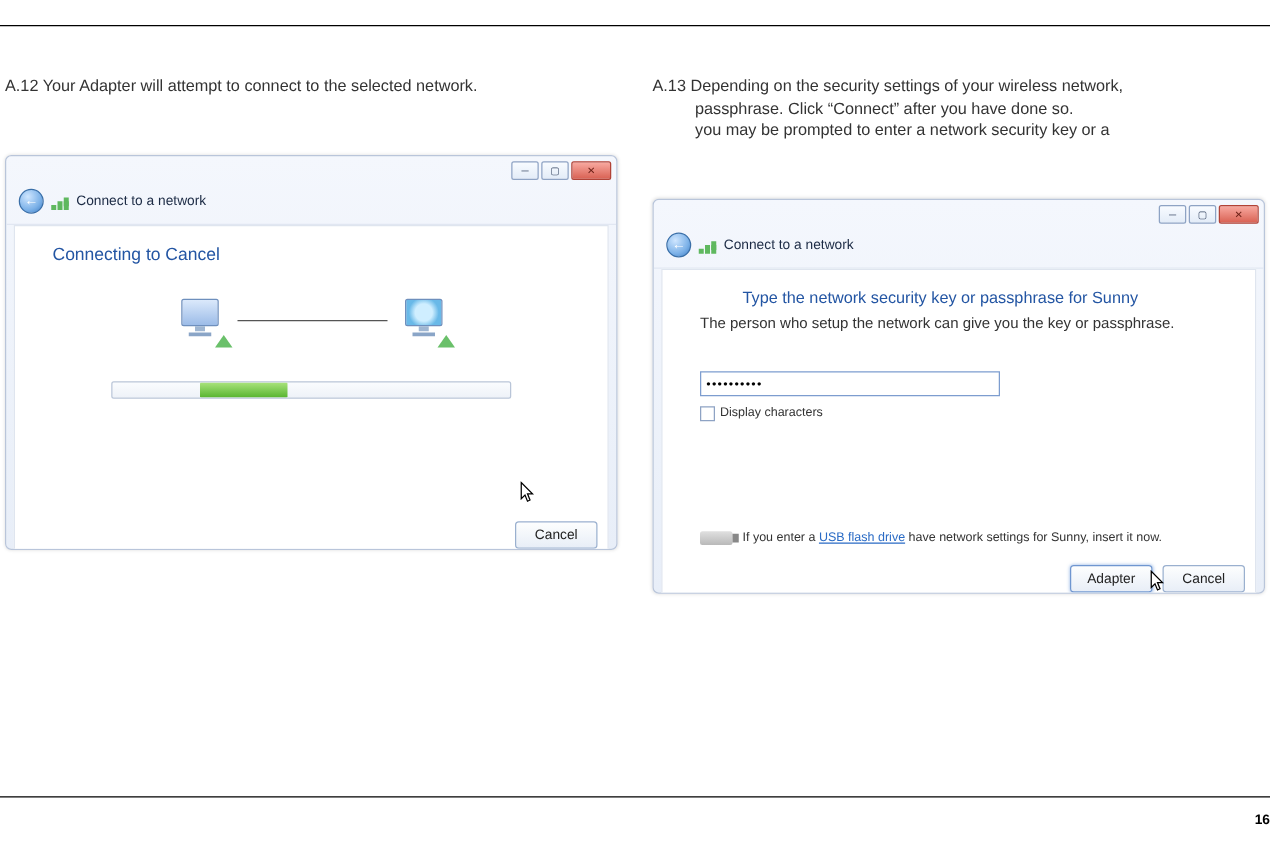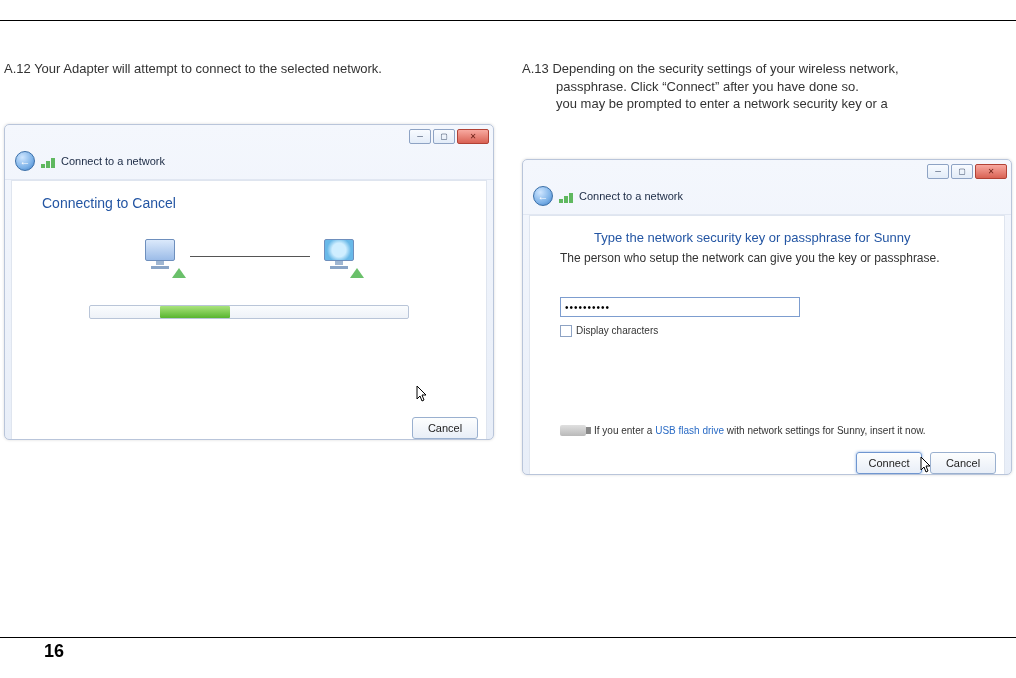--- a/index.html
+++ b/index.html
@@ -18,23 +18,23 @@
 }
 .bottom-rule {
   position: absolute;
   bottom: 40px; left: 0; right: 0;
   border-top: 1px solid #000;
 }
 .page-num {
   position: absolute;
   bottom: 16px;
   left: 0; right: 0;
-  text-align: left;
+  text-align: right;
   font-weight: bold;
-  font-size: 18px;
+  font-size: 11px;
   padding-left: 44px;
 }
 .columns {
   position: absolute;
   top: 60px;
   left: 0;
   right: 0;
   display: flex;
   gap: 28px;
   padding: 0 4px;
@@ -182,21 +182,21 @@
 }
 .usb-stick {
   width: 26px; height: 11px;
   background: linear-gradient(#e0e0e0,#b9b9b9);
   border-radius: 2px;
   position: relative;
 }
 .usb-stick::after{
   content:"";position:absolute;right:-5px;top:2px;width:5px;height:7px;background:#888;
 }
-.link { color: #2a6bc5; }
+.link { color: #2a6bc5; text-decoration: underline; }
 .button-row {
   position: absolute;
   bottom: 8px; right: 8px;
   display: flex; gap: 8px; margin-top: 34px;
 }
 .btn {
   min-width: 66px;
   height: 22px;
   border: 1px solid #9ab0cf;
   border-radius: 3px;
@@ -373,26 +373,26 @@
         <input class="text-input" type="text" value="••••••••••" style="">
 
         <div class="checkbox-row">
           <div class="checkbox"></div>
           <span>Display characters</span>
         </div>
 
         <div class="usb-row">
           <div class="usb-stick"></div>
           <div>
-            <span>If you enter a </span><span class="link">USB flash drive</span><span> with network settings for Sunny, insert it now.</span>
+            <span>If you enter a </span><span class="link">USB flash drive</span><span> have network settings for Sunny, insert it now.</span>
           </div>
         </div>
 
         <div class="button-row">
-          <div class="btn primary">Connect</div>
+          <div class="btn primary">Adapter</div>
           <div class="btn">Cancel</div>
         </div>
 
         <div class="cursor cursor2">
           <svg viewBox="0 0 12 18">
               <path d="M1 1 L1 14 L4 11 L6 16 L8 15 L6 10 L10 10 Z" fill="#fff" stroke="#000" stroke-width="1"></path>
             </svg>
         </div>
       </div>
     </div>

